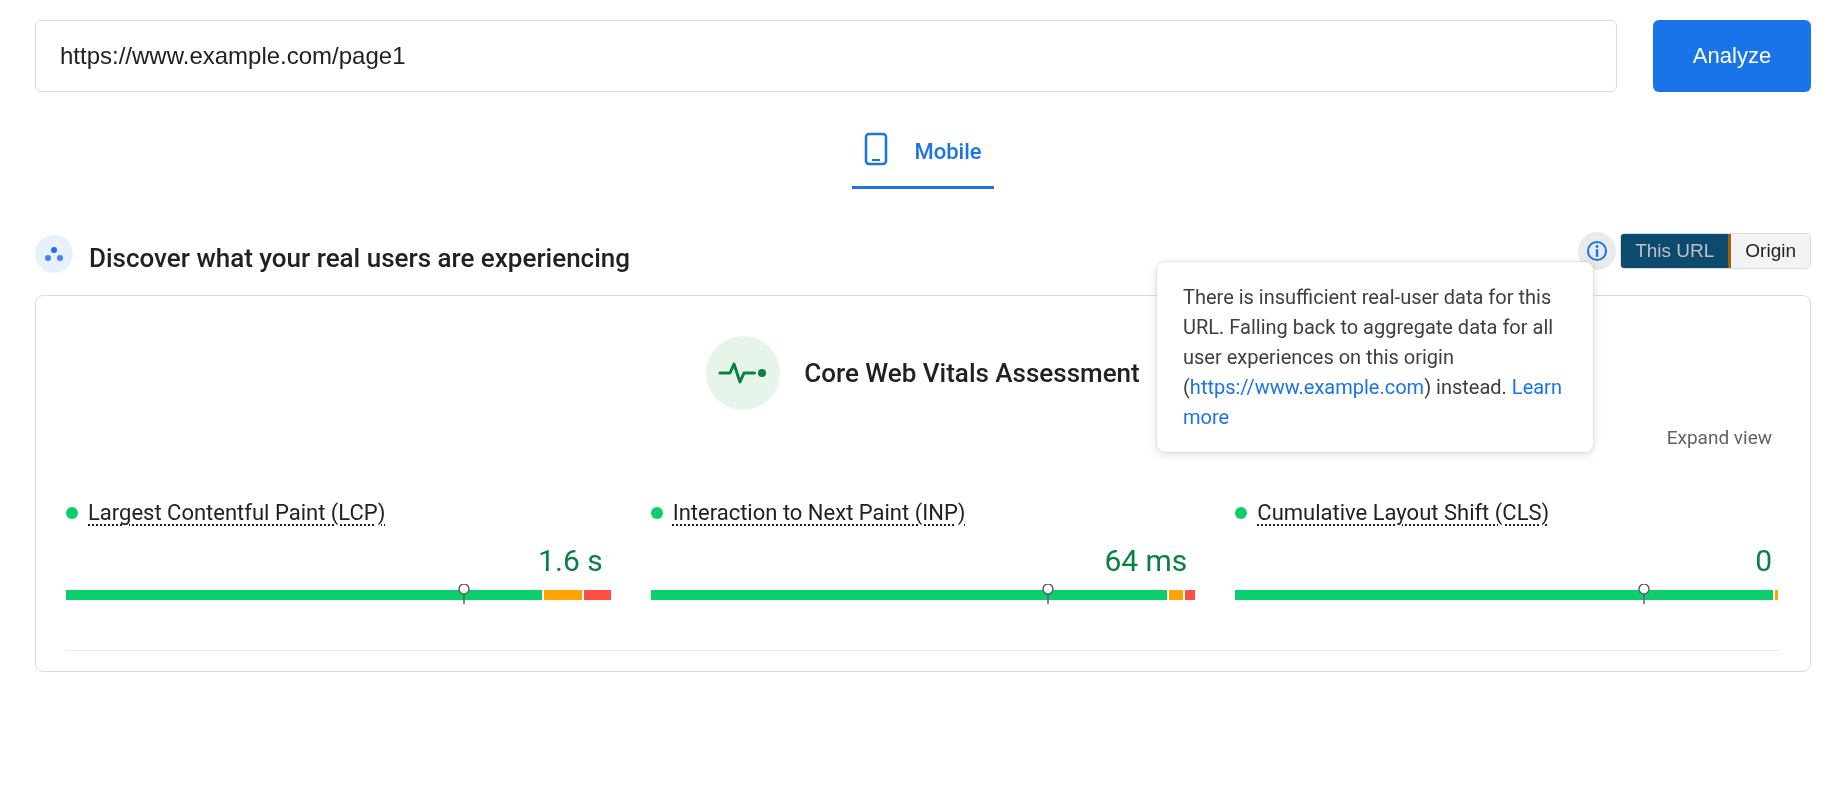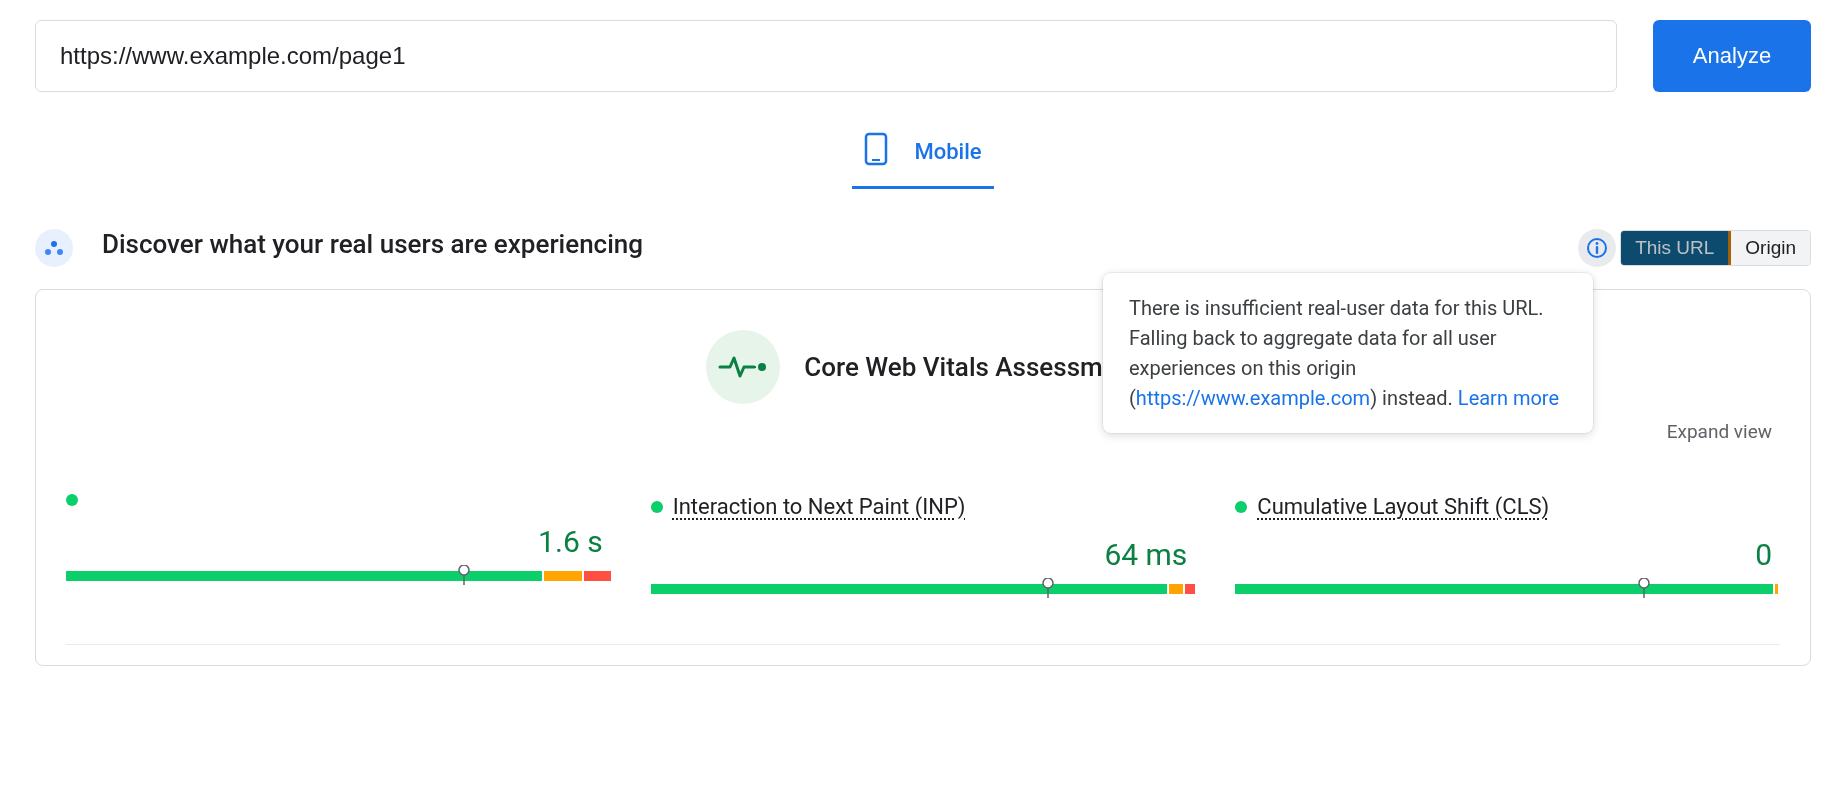--- a/index.html
+++ b/index.html
@@ -66,22 +66,23 @@
     .tab.inactive { color: #5f6368; }
     .section-header {
       display: flex;
       align-items: center;
       justify-content: space-between;
       margin-bottom: 22px;
       position: relative;
     }
     .section-header-left {
       display: flex;
-      align-items: flex-start;
-      gap: 29px;
+      align-items: flex-end;
+      gap: 16px;
+      margin-top: 6px;
     }
     .crux-icon {
       width: 38px;
       height: 38px;
       border-radius: 50%;
       background: radial-gradient(circle at 50% 40%, #e8f0fe 0%, #e8f0fe 100%);
       display: flex;
       align-items: center;
       justify-content: center;
       position: relative;
@@ -215,23 +216,23 @@
     .marker {
       position: absolute;
       top: -6px;
       width: 12px;
       height: 20px;
       transform: translateX(-50%);
     }
     .marker svg { display: block; }
     .tooltip {
       position: absolute;
-      top: 44px;
+      top: 33px;
       right: 218px;
-      width: 490px;
+      width: 436px;
       background: #fff;
       border-radius: 8px;
       box-shadow: 0 2px 10px rgba(0,0,0,0.15), 0 0 0 1px rgba(0,0,0,0.05);
       padding: 20px 26px;
       font-size: 20px;
       line-height: 1.5;
       color: #3c4043;
       z-index: 10;
     }
     .tooltip a { color: #1a73e8; text-decoration: none; }
@@ -303,20 +304,21 @@
     <div class="assessment-title">Core Web Vitals Assessment</div>
   </div>
 
   <div class="expand-view">Expand view</div>
 
   <div class="metrics-row">
 
     <div class="metric">
       <div class="metric-header">
         <span class="dot"></span>
+        <span class="metric-name">Largest Contentful Paint (LCP)</span>
       </div>
       <div class="metric-value">1.6 s</div>
       <div class="bar-wrap">
         <div class="bar">
           <div class="seg-green" style="width:88%"></div>
           <div class="seg-orange" style="width:7%"></div>
           <div class="seg-red" style="width:5%"></div>
         </div>
         <div class="marker" style="left:73%">
           <svg width="12" height="20">

